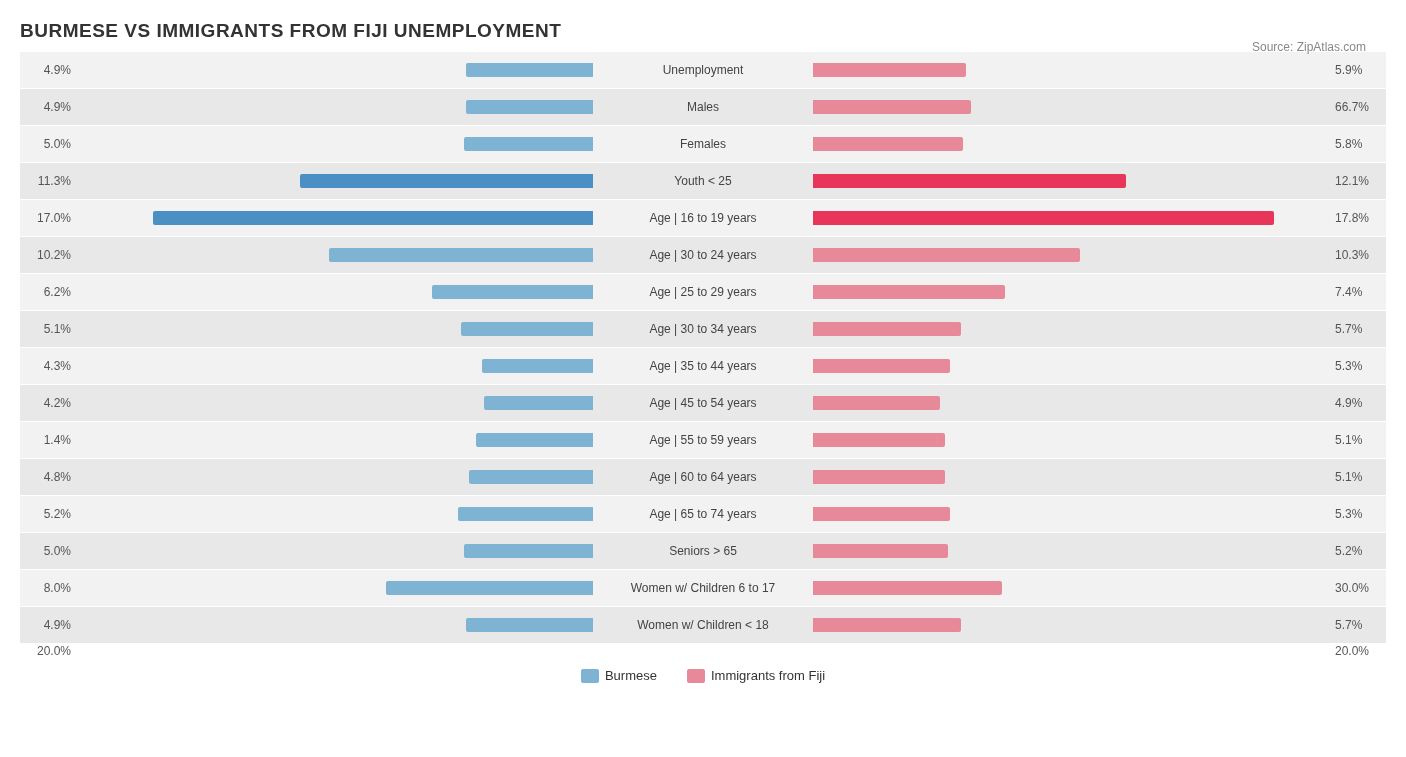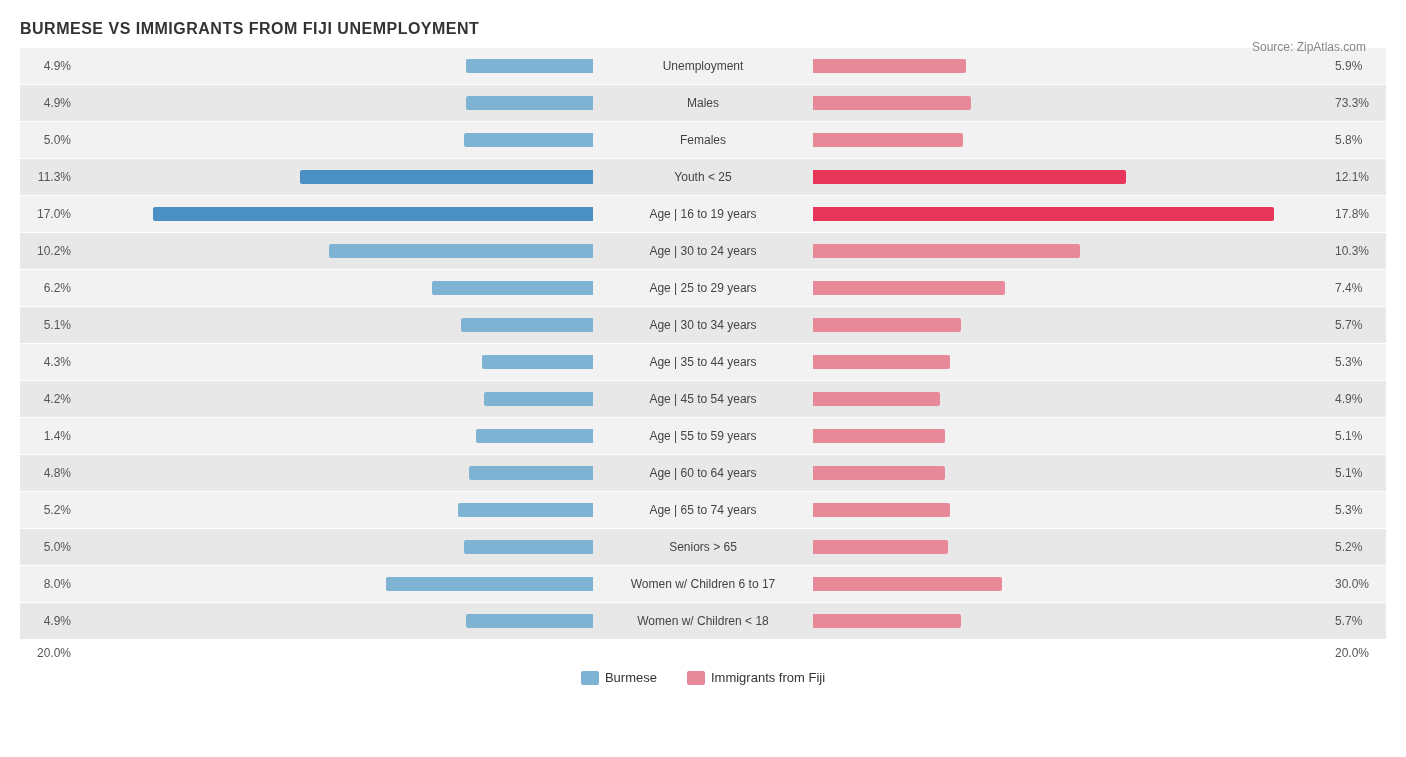--- a/index.html
+++ b/index.html
@@ -8,21 +8,21 @@
       background: #fff;
       width: 1406px;
       min-height: 757px;
     }
     .chart-container {
       width: 1406px;
       padding: 20px 20px 40px 20px;
       background: #fff;
     }
     .chart-title {
-      font-size: 16px;
+      font-size: 19px;
       font-weight: bold;
       color: #333;
       margin-bottom: 4px;
       text-transform: uppercase;
       letter-spacing: 0.5px;
     }
     .source {
       position: absolute;
       top: 20px;
       right: 20px;
@@ -102,21 +102,21 @@
       text-align: left;
       font-size: 12px;
       color: #555;
       padding-left: 4px;
       flex-shrink: 0;
     }
     .axis-row {
       display: flex;
       align-items: flex-start;
       width: 100%;
-      margin-top: 6px;
+      margin-top: 0;
     }
     .axis-left-label {
       width: 55px;
       text-align: right;
       font-size: 12px;
       color: #555;
       padding-right: 4px;
     }
     .axis-center {
       width: 220px;
@@ -183,21 +183,21 @@
     </div>
       <div class="chart-row">
       <div class="left-val">4.9%</div>
       <div class="left-bar-container">
         <div class="left-bar" style="width:24.5%; background:#7fb3d3;"></div>
       </div>
       <div class="center-label">Males</div>
       <div class="right-bar-container">
         <div class="right-bar" style="width:30.5%; background:#e8899a;"></div>
       </div>
-      <div class="right-val">73.3%</div>
+      <div class="right-val">66.7%</div>
     </div>
       <div class="chart-row">
       <div class="left-val">5.0%</div>
       <div class="left-bar-container">
         <div class="left-bar" style="width:25%; background:#7fb3d3;"></div>
       </div>
       <div class="center-label">Females</div>
       <div class="right-bar-container">
         <div class="right-bar" style="width:28.999999999999996%; background:#e8899a;"></div>
       </div>

